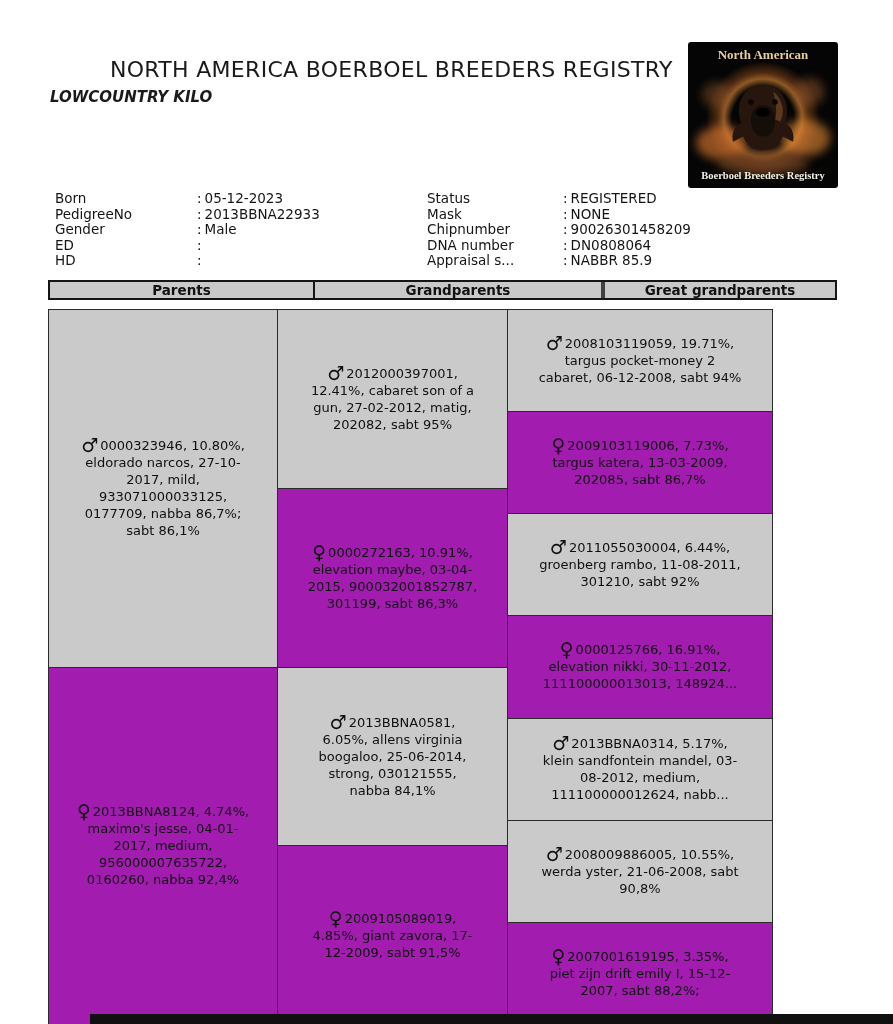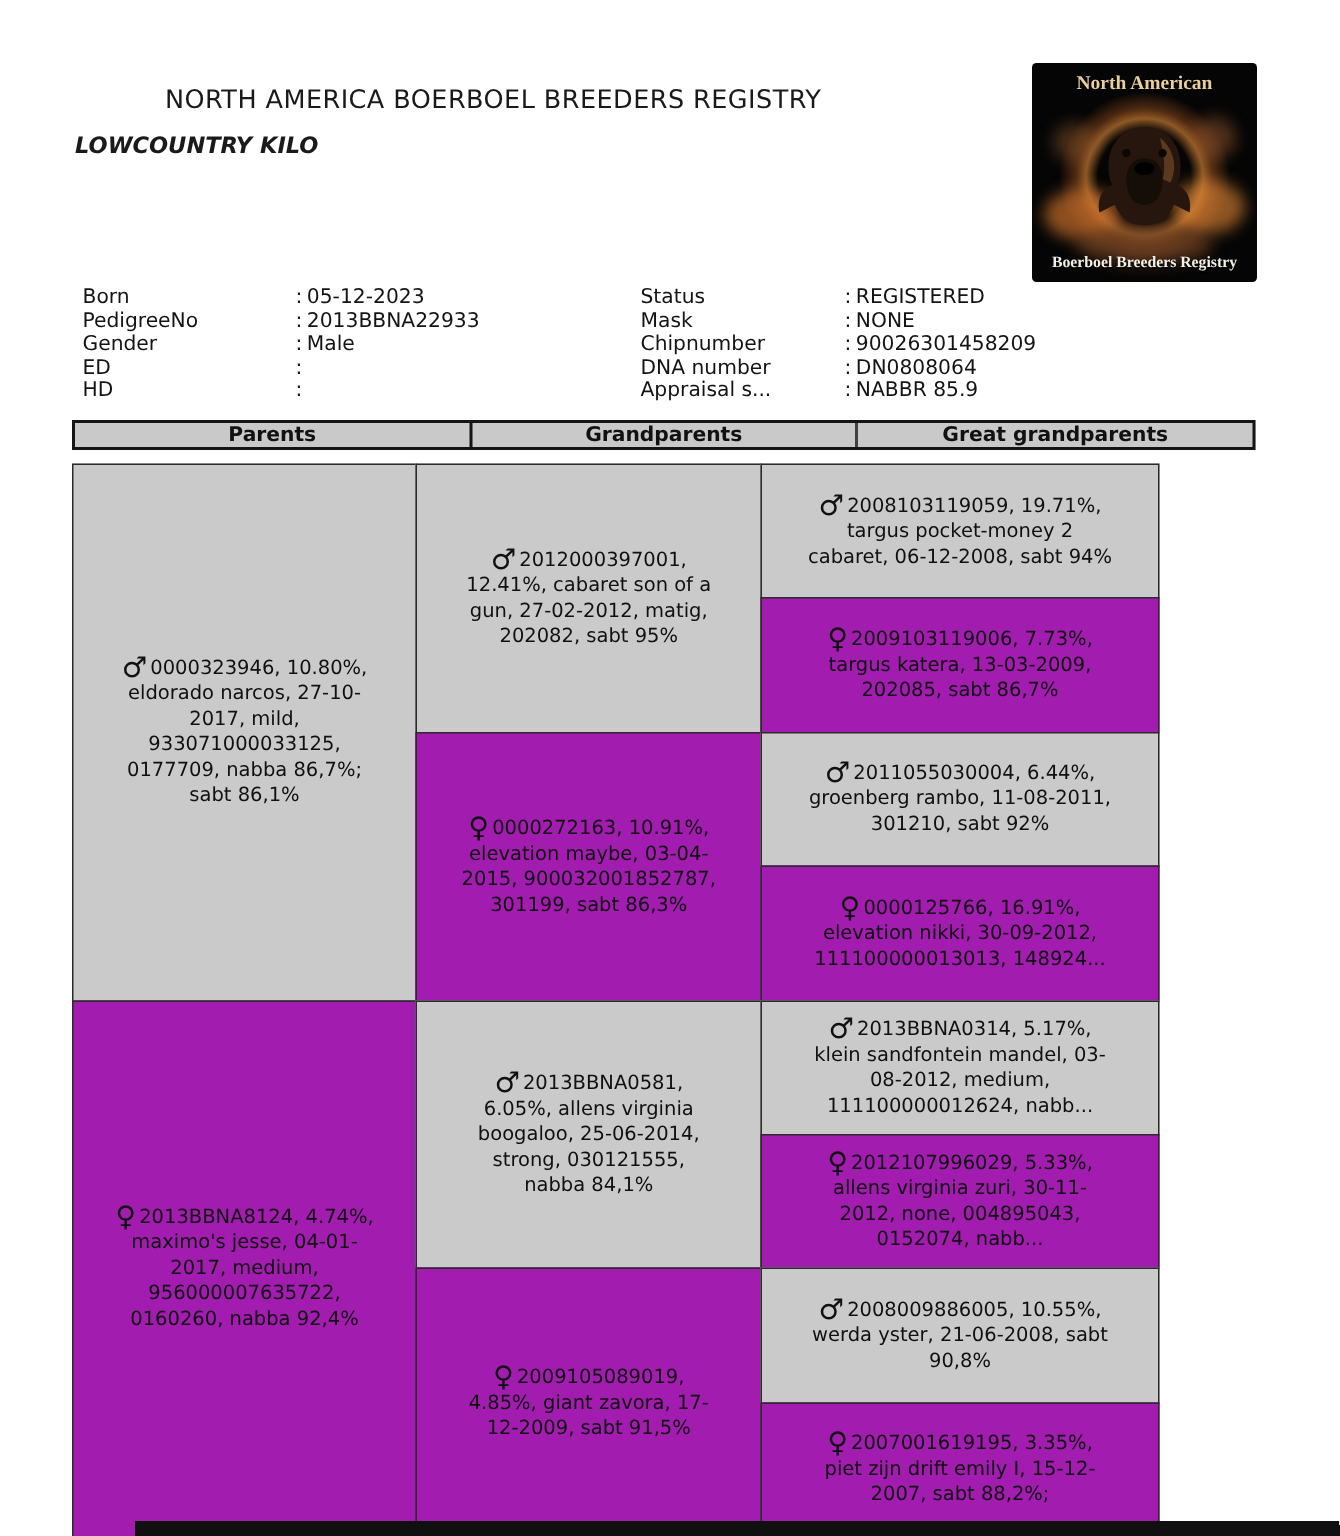--- a/index.html
+++ b/index.html
@@ -1,21 +1,21 @@
 <!DOCTYPE html>
 <html><head>
 <meta charset="utf-8">
 <style>
   * { margin:0; padding:0; box-sizing:border-box; }
   html,body { width:893px; height:1024px; }
   body { font-family:"DejaVu Sans","Liberation Sans",sans-serif; background:#ffffff; color:#111; }
   .page { position:relative; width:893px; height:1024px; overflow:hidden; background:#fff; }
 
   
-  .doc-title { position:absolute; left:110px; top:57px; font-size:17px; letter-spacing:.3px; color:#1a1a1a; white-space:nowrap; }
+  .doc-title { position:absolute; left:110px; top:57px; font-size:22px; letter-spacing:.3px; color:#1a1a1a; white-space:nowrap; }
   .dog-name { position:absolute; left:50px; top:88px; font-size:15px; font-style:italic; font-weight:700; color:#1a1a1a; }
 
   
   .logo { position:absolute; left:688px; top:42px; width:150px; height:146px; background:#050505; border-radius:3px; overflow:hidden;padding-left:36px; }
   .logo-ring { position:absolute; left:50%; top:52%; width:118px; height:112px; transform:translate(-50%,-50%); border-radius:50%;
     background:radial-gradient(circle, rgba(0,0,0,0) 38%, rgba(255,158,64,.55) 48%, rgba(214,110,40,.35) 56%, rgba(20,10,5,0) 70%); }
   .cloud { position:absolute; border-radius:50%; filter:blur(5px); }
   .c1 { left:8px;  top:84px;  width:52px; height:34px; background:rgba(216,120,48,.65); }
   .c2 { left:92px; top:78px;  width:50px; height:36px; background:rgba(235,140,55,.6); }
   .c3 { left:30px; top:108px; width:90px; height:26px; background:rgba(120,70,35,.7); }
@@ -34,21 +34,21 @@
   .info-row { display:flex; }
   .info-left .info-label { width:142px; flex:0 0 142px; }
   .info-right .info-label { width:136px; flex:0 0 136px; }
   .info-sep { margin-right:3px; }
 
   
   .ped-header { position:absolute; left:48px; top:280px; width:789px; height:20px; display:flex;
     background:#c9c9c9; border:2px solid #151515; font-weight:700; font-size:13.5px; }
   .ped-header .hcell { display:flex; align-items:center; justify-content:center; height:100%; }
   .ped-header .h1 { width:263px; }
-  .ped-header .h2 { width:259px; border-left:2px solid #151515; border-right:2px solid #404040; }
+  .ped-header .h2 { width:292px; border-left:2px solid #151515; border-right:4px solid #404040; }
   .ped-header .h3 { flex:1; }
 
   .ped-body { position:absolute; left:48px; top:309px; width:789px; height:716px; display:flex; }
   .pcol { display:flex; flex-direction:column; height:100%; }
   .col-parents { width:230px; }
   .col-grand { width:231px; margin-left:-1px; }
   .col-great { width:266px; margin-left:-1px; }
   .cell { flex:1 1 0; border:1px solid #2b2b2b; display:flex; align-items:center; justify-content:center;
     text-align:center; font-size:13px; line-height:17px; color:#101010; }
   .cell + .cell { margin-top:-1px; }
@@ -181,27 +181,24 @@
       <div class="cell male">
         <div><span class="sex">♂</span><span>2008103119059, 19.71%, targus pocket-money 2 cabaret, 06-12-2008, sabt 94%</span></div>
       </div>
       <div class="cell female">
         <div><span class="sex">♀</span><span>2009103119006, 7.73%, targus katera, 13-03-2009, 202085, sabt 86,7%</span></div>
       </div>
       <div class="cell male">
         <div><span class="sex">♂</span><span>2011055030004, 6.44%, groenberg rambo, 11-08-2011, 301210, sabt 92%</span></div>
       </div>
       <div class="cell female">
-        <div><span class="sex">♀</span><span>0000125766, 16.91%, elevation nikki, 30-09-2012, 111100000013013, 148924...</span></div>
+        <div><span class="sex">♀</span><span>0000125766, 16.91%, elevation nikki, 30-11-2012, 111100000013013, 148924...</span></div>
       </div>
       <div class="cell male">
         <div><span class="sex">♂</span><span>2013BBNA0314, 5.17%, klein sandfontein mandel, 03-08-2012, medium, 111100000012624, nabb...</span></div>
-      </div>
-      <div class="cell female">
-        <div><span class="sex">♀</span><span>2012107996029, 5.33%, allens virginia zuri, 30-11-2012, none, 004895043, 0152074, nabb...</span></div>
       </div>
       <div class="cell male">
         <div><span class="sex">♂</span><span>2008009886005, 10.55%, werda yster, 21-06-2008, sabt 90,8%</span></div>
       </div>
       <div class="cell female">
         <div><span class="sex">♀</span><span>2007001619195, 3.35%, piet zijn drift emily I, 15-12-2007, sabt 88,2%;</span></div>
       </div>
     </div>
 
   </div>

